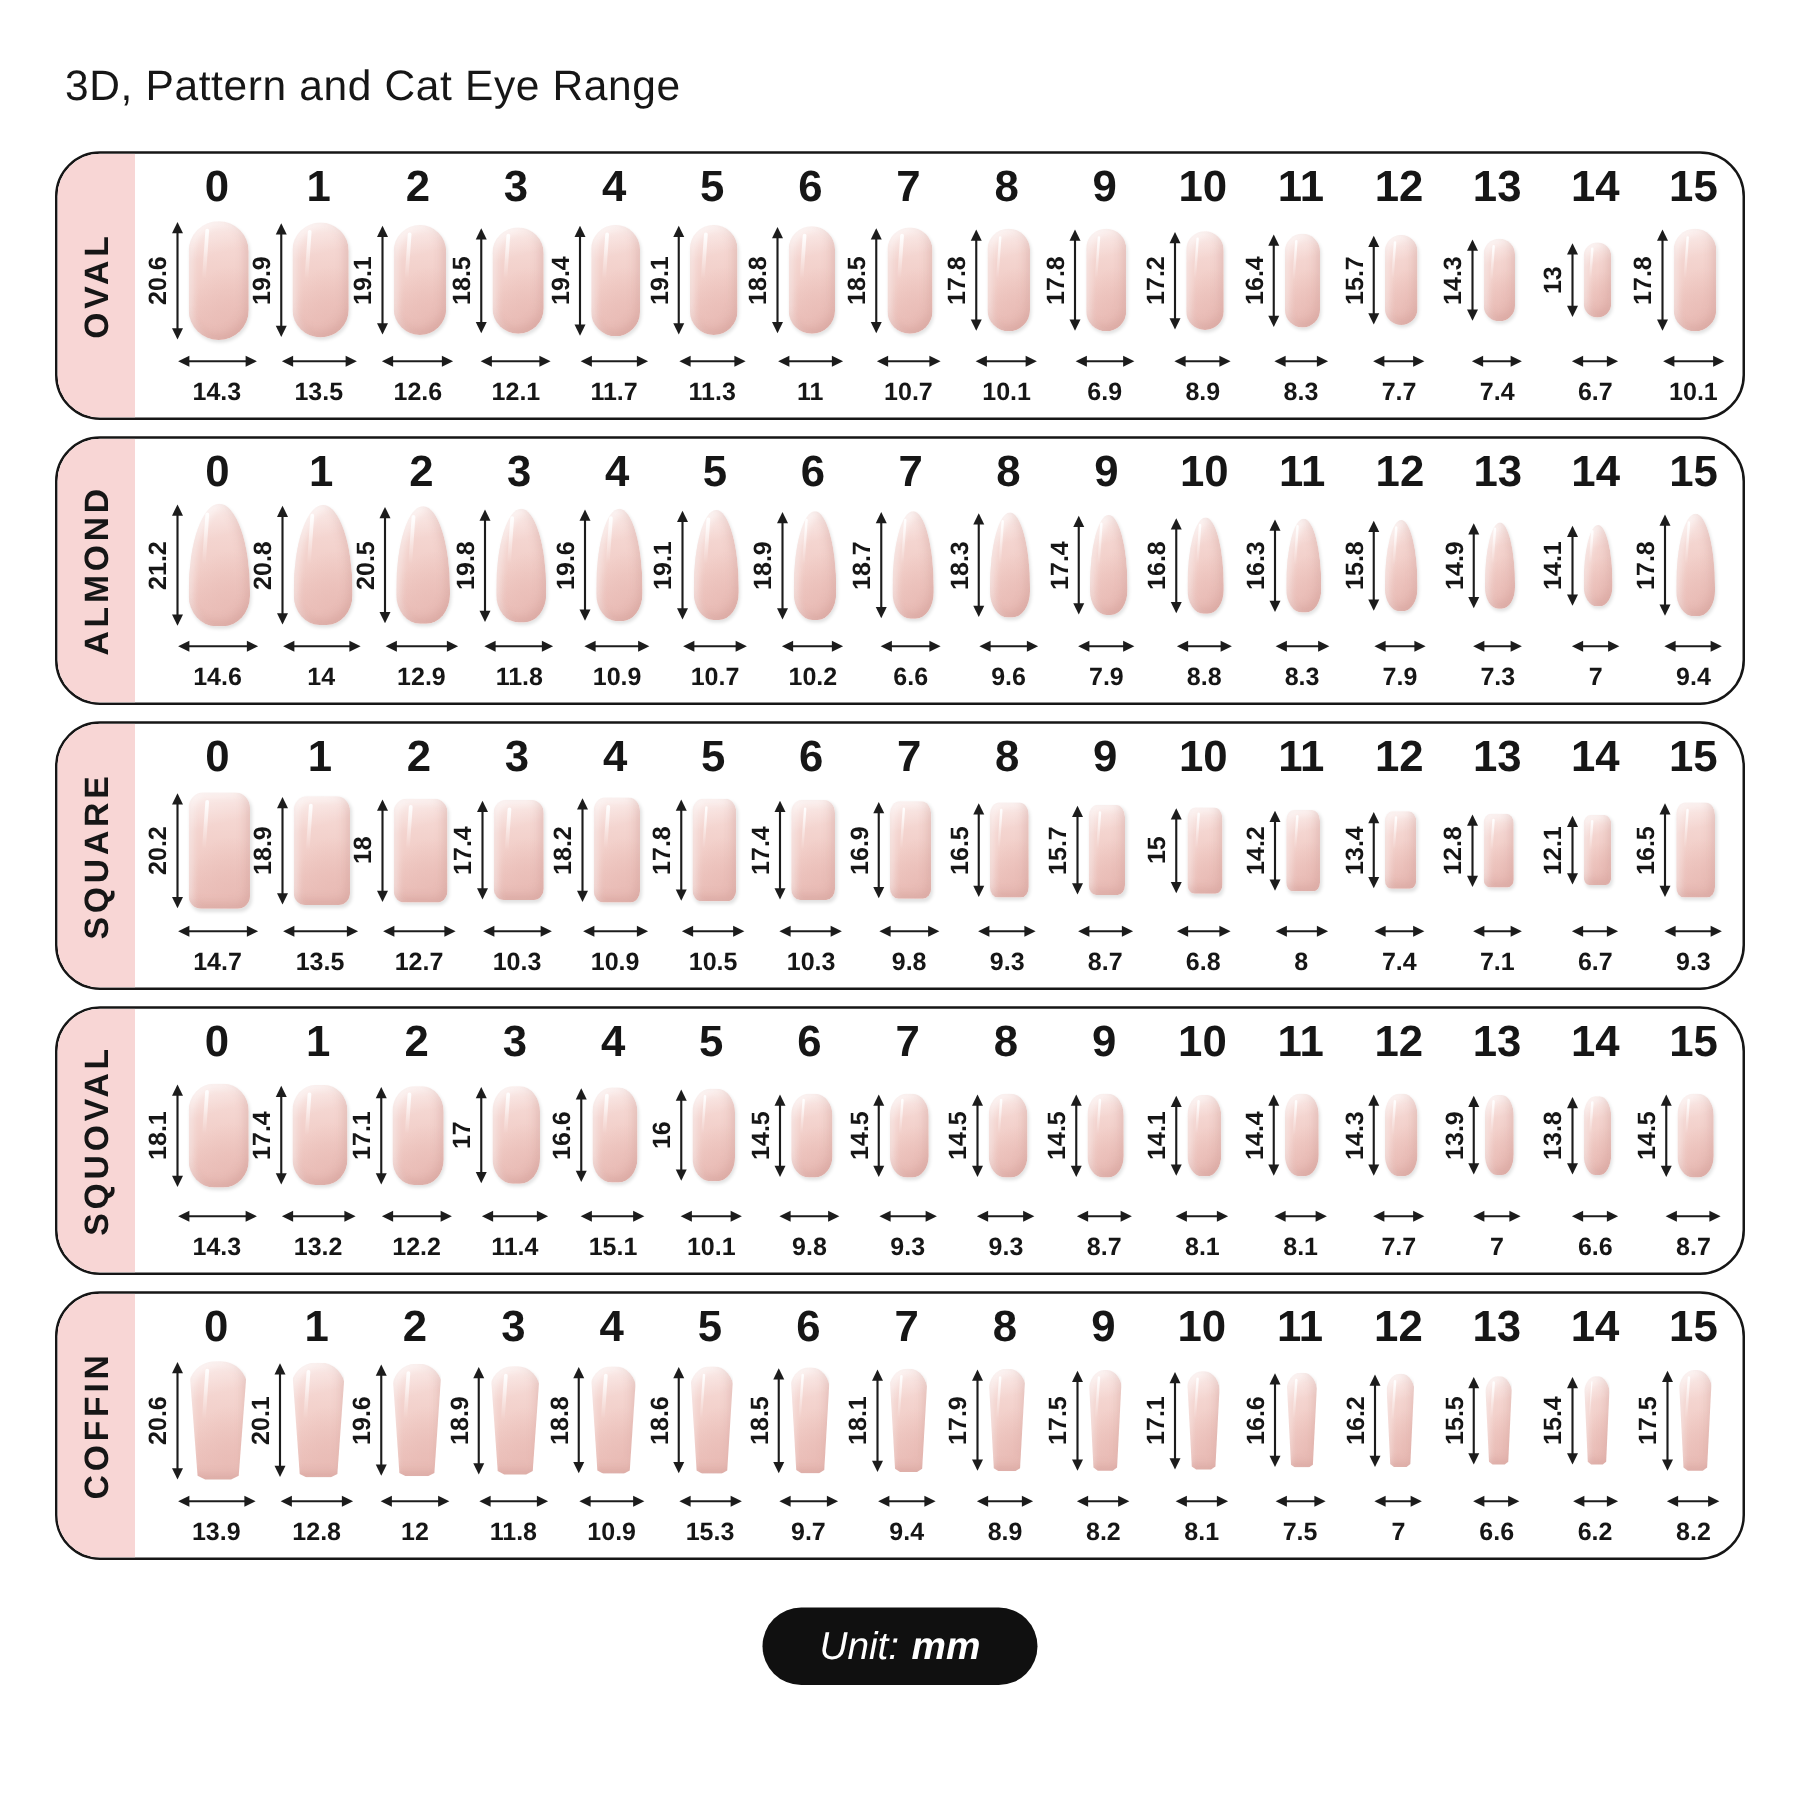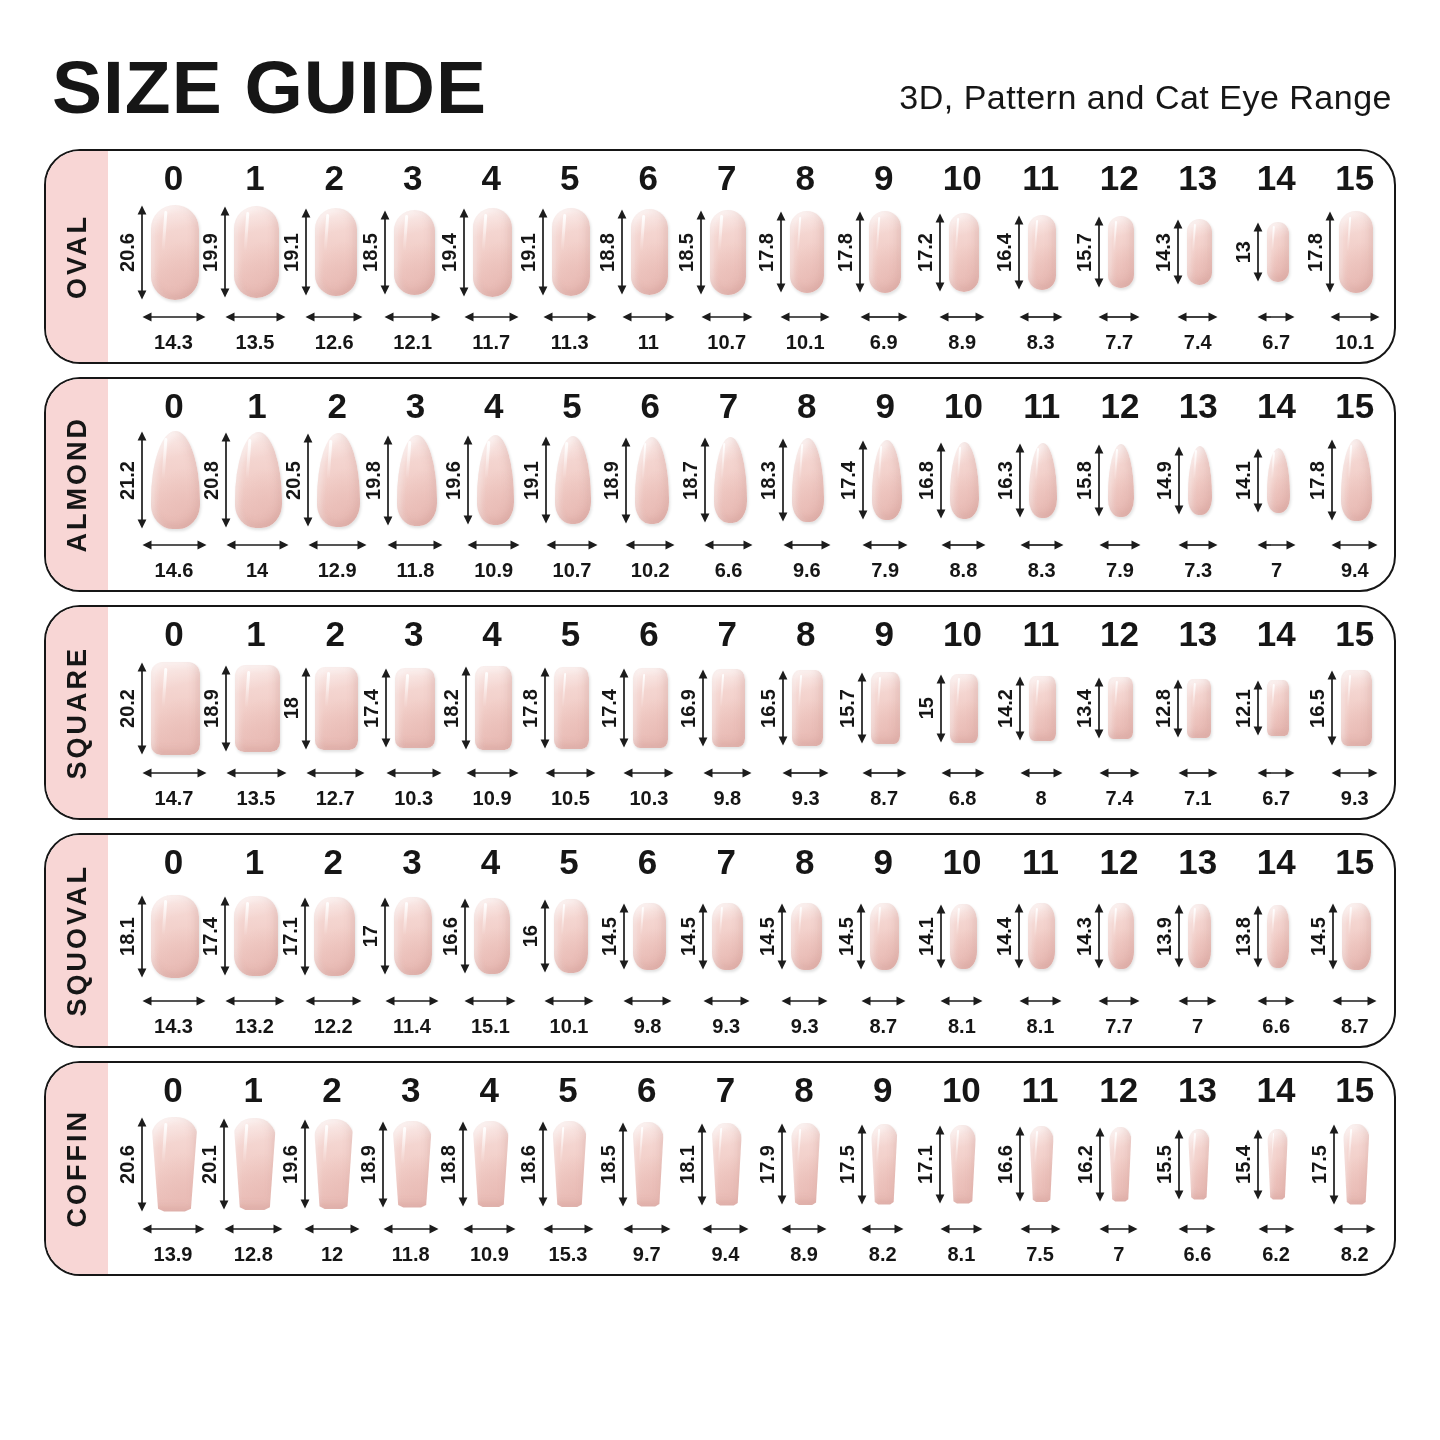--- a/index.html
+++ b/index.html
@@ -87,21 +87,20 @@
     font-size:31px;font-style:italic;
   }
   .unit-pill .u1{font-weight:400;}
   .unit-pill .u2{font-weight:700;}
 </style>
 </head>
 <body>
 
 <div class="page">
   <header class="hdr">
-    <h1>SIZE GUIDE</h1>
     <div class="sub">3D, Pattern and Cat Eye Range</div>
   </header>
 
   <main id="panels">
       <section class="panel">
         <div class="strip">
           <span>OVAL</span>
         </div>
         <div class="pbody">
           <div class="col">
@@ -1729,13 +1728,17 @@
                 <polygon points="0.5,6 9.5,1.6 9.5,10.4" fill="#1c1c1c"></polygon>
                 <polygon points="42.5,6 33.5,1.6 33.5,10.4" fill="#1c1c1c"></polygon>
               </svg>
             </div>
             <div class="wval">8.2</div>
           </div>
         </div>
       </section>
     </main>
 
+  <footer class="unit-pill">
+    <span class="u1">Unit:</span>
+    <span class="u2">mm</span>
+  </footer>
 </div>
 
 </body></html>

